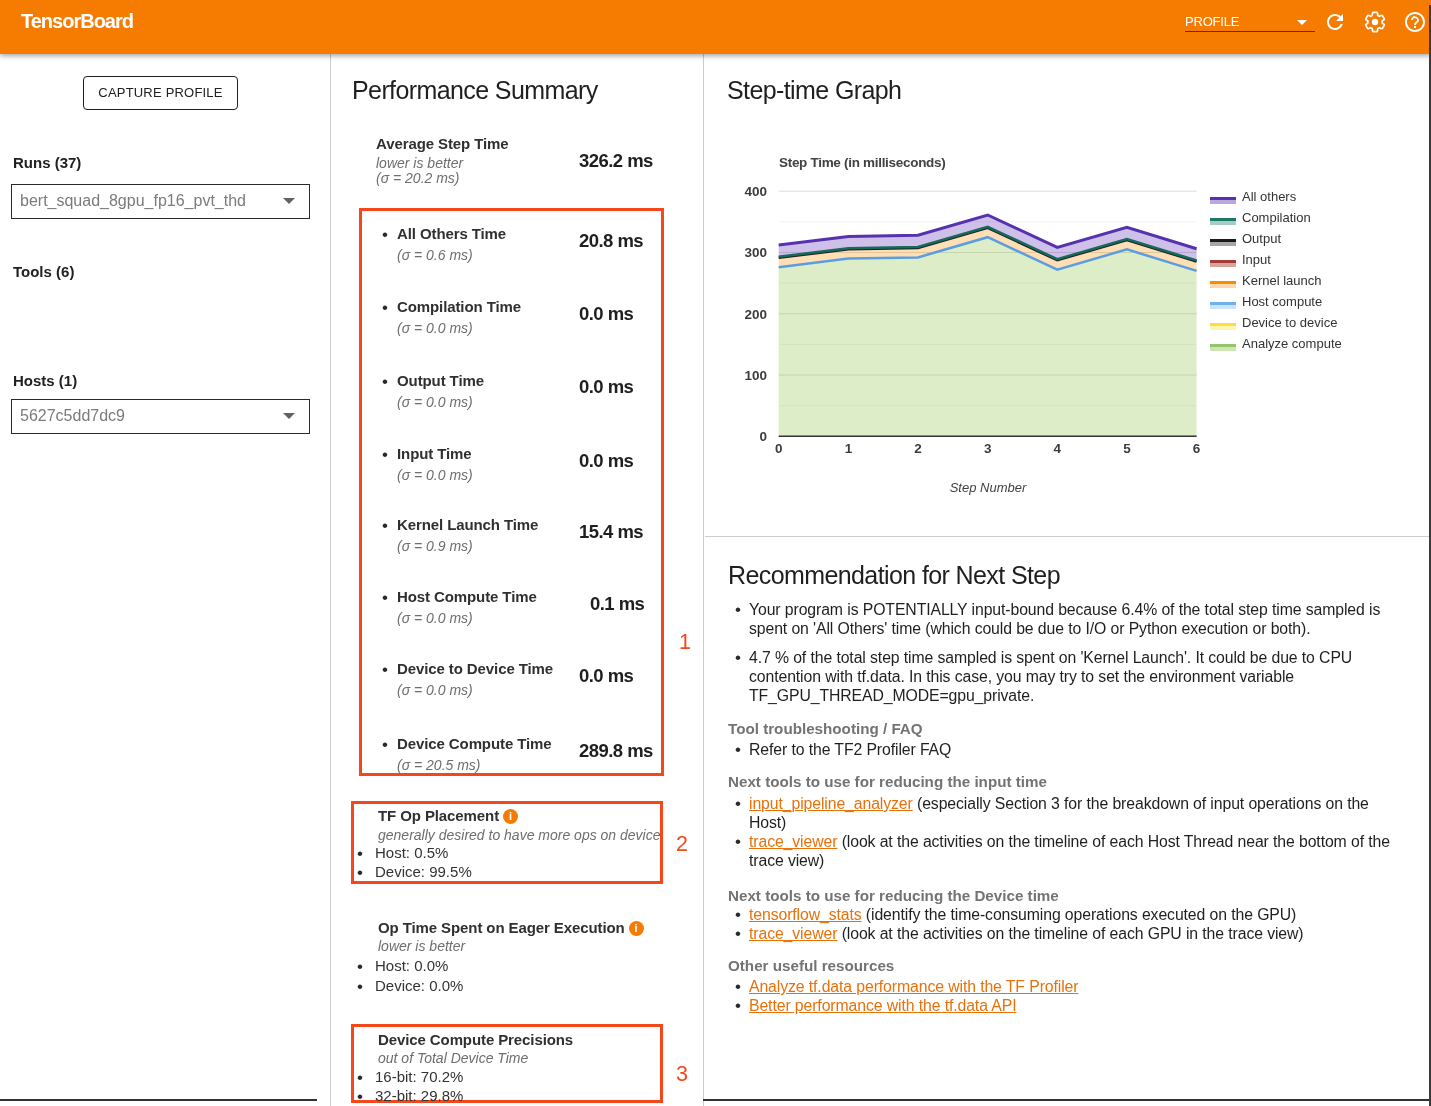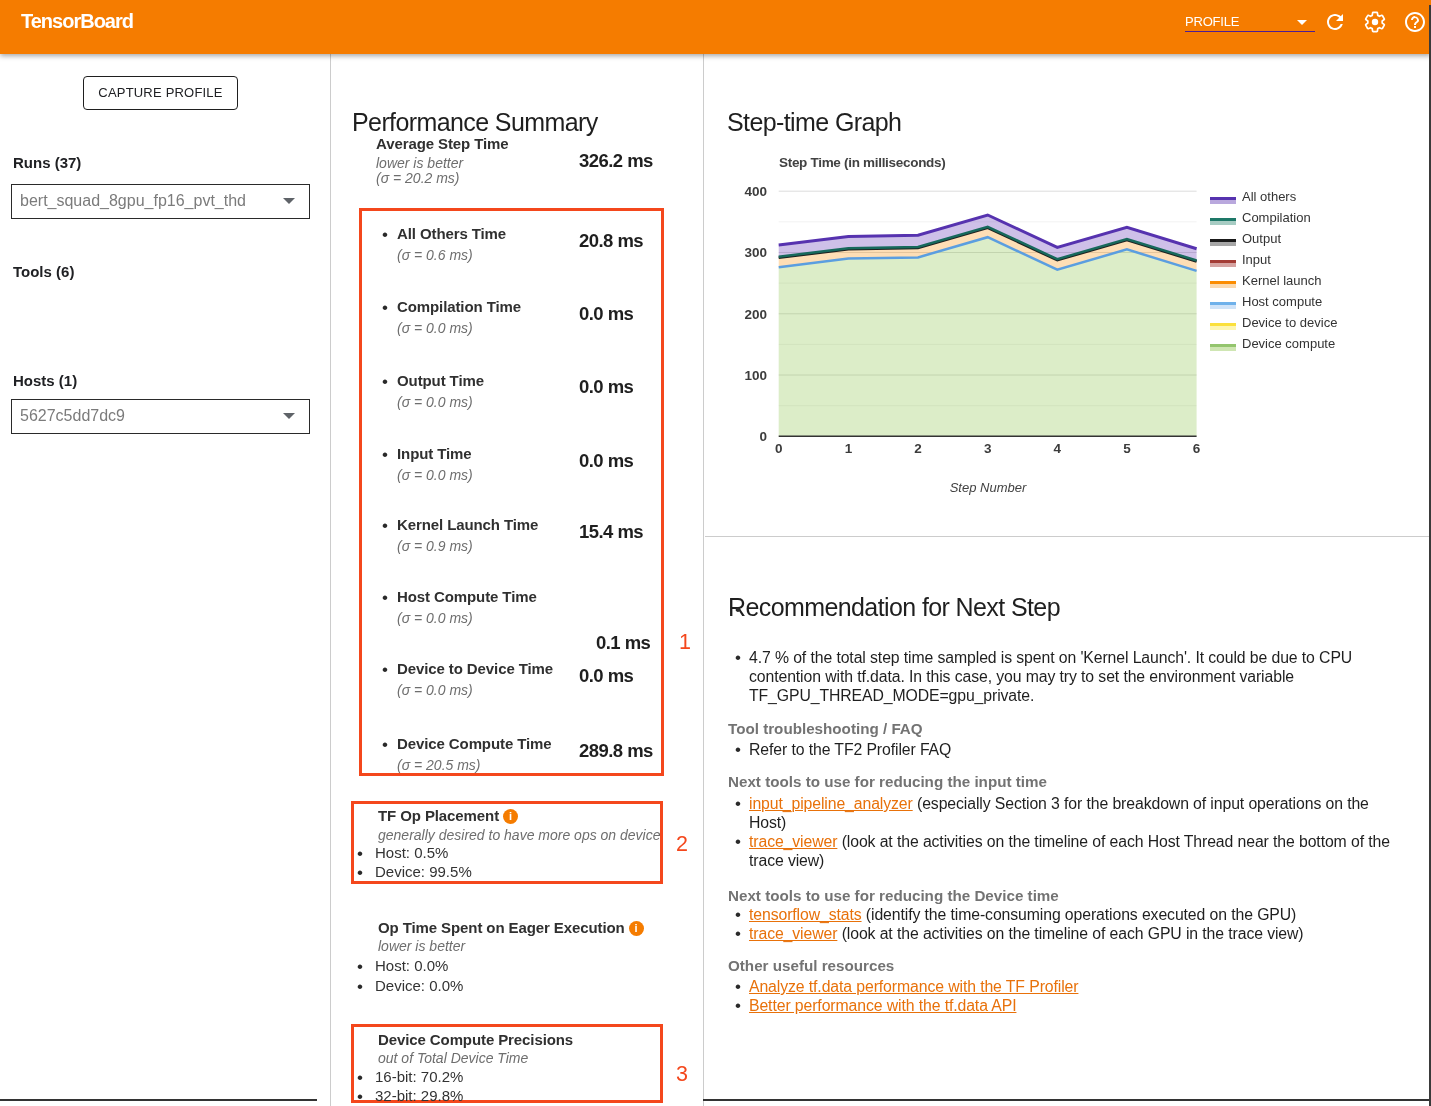--- a/index.html
+++ b/index.html
@@ -13,21 +13,21 @@
 .hicon { position:absolute; top:10px; width:24px; height:24px; fill:#fff; }
 
 #sidebar { position:absolute; left:0; top:54px; width:331px; height:1052px; background:#fff; border-right:1px solid #ccc; }
 #capbtn { position:absolute; left:83px; top:22px; width:155px; height:34px; border:1px solid #1f1f1f; border-radius:4px; background:#fff; font-size:13px; font-weight:400; letter-spacing:0.2px; color:#202124; text-align:center; line-height:32px; }
 .sblabel { position:absolute; left:13px; font-size:15px; font-weight:700; color:#202124; }
 .sbsel { position:absolute; left:11px; width:299px; height:35px; border:1.5px solid #2a2a2a; background:#fff; color:#7b7b7b; font-size:16px; line-height:31px; padding-left:8px; }
 .sbsel .car { position:absolute; right:14px; top:13px; width:0; height:0; border-left:6px solid transparent; border-right:6px solid transparent; border-top:6px solid #5f6368; }
 
 #midcol { position:absolute; left:332px; top:54px; width:371px; height:1052px; background:#fff; }
 #rightcol { position:absolute; left:703px; top:54px; width:728px; height:1052px; background:#fff; border-left:1px solid #ccc; }
-.sectitle { position:absolute; color:#1f1f1f; font-size:25px; font-weight:400; letter-spacing:-0.6px; white-space:nowrap;margin-top:32px; }
+.sectitle { position:absolute; color:#1f1f1f; font-size:25px; font-weight:400; letter-spacing:-0.6px; white-space:nowrap; }
 
 .avt { position:absolute; font-size:15px; font-weight:700; color:#303030; letter-spacing:-0.1px; white-space:nowrap; }
 .avi { position:absolute; font-size:14px; font-style:italic; color:#6e6e6e; white-space:nowrap; }
 .mval { position:absolute; font-size:18.5px; font-weight:700; color:#1f1f1f; letter-spacing:-0.55px; }
 .dot { position:absolute; font-size:17px; color:#2a2a2a; }
 .redbox { position:absolute; border:3.5px solid #f4471c; }
 .rednum { position:absolute; color:#f4471c; font-size:21.5px; font-weight:400; }
 .mtext { position:absolute; font-size:15px; color:#333; }
 .infoi { display:inline-block; width:15px; height:15px; border-radius:50%; background:#f57c00; color:#fff; font-size:11px; font-weight:700; text-align:center; line-height:15px; vertical-align:1px; margin-left:4px; font-style:normal; }
 
@@ -97,21 +97,21 @@
 <div class="avt" style="left:65px; top:391px;">Input Time</div>
 <div class="avi" style="left:65px; top:413px;">(σ = 0.0 ms)</div>
 <div class="mval" style="left:247px; top:396px;">0.0 ms</div>
 <div class="dot" style="left:50px; top:462px;">•</div>
 <div class="avt" style="left:65px; top:462px;">Kernel Launch Time</div>
 <div class="avi" style="left:65px; top:484px;">(σ = 0.9 ms)</div>
 <div class="mval" style="left:247px; top:467px;">15.4 ms</div>
 <div class="dot" style="left:50px; top:534px;">•</div>
 <div class="avt" style="left:65px; top:534px;">Host Compute Time</div>
 <div class="avi" style="left:65px; top:556px;">(σ = 0.0 ms)</div>
-<div class="mval" style="left:264px; top:539px;margin-top:39px;">0.1 ms</div>
+<div class="mval" style="left:258px; top:539px;">0.1 ms</div>
 <div class="dot" style="left:50px; top:606px;">•</div>
 <div class="avt" style="left:65px; top:606px;">Device to Device Time</div>
 <div class="avi" style="left:65px; top:628px;">(σ = 0.0 ms)</div>
 <div class="mval" style="left:247px; top:611px;">0.0 ms</div>
 <div class="dot" style="left:50px; top:681px;">•</div>
 <div class="avt" style="left:65px; top:681px;">Device Compute Time</div>
 <div class="avi" style="left:65px; top:703px;">(σ = 20.5 ms)</div>
 <div class="mval" style="left:247px; top:686px;">289.8 ms</div>
 
 <div class="redbox" style="left:19px; top:747px; width:312px; height:83px;"></div>
@@ -237,26 +237,27 @@
           <i style="background:#fbe03b"></i>
           <b style="background:#fdf6b1"></b>
         </span>
         <span class="ltx">Device to device</span>
       </div>
   <div class="litem" style="top:279px;">
         <span class="lsw">
           <i style="background:#94c56e"></i>
           <b style="background:#cfe6b3"></b>
         </span>
-        <span class="ltx">Device compute</span>
+        <span class="ltx">Analyze compute</span>
       </div>
 </div>
 <div class="hline" style="left:1px; top:482px; width:727px;"></div>
 <div class="sectitle" style="left:24px; top:507px;">Recommendation for Next Step</div>
 <div class="dot" style="left:31px; top:546px;">•</div>
+<div class="rtext" style="left:45px; top:546px;">Your program is POTENTIALLY input-bound because 6.4% of the total step time sampled is<br>spent on 'All Others' time (which could be due to I/O or Python execution or both).</div>
 <div class="dot" style="left:31px; top:594px;">•</div>
 <div class="rtext" style="left:45px; top:594px;">4.7 % of the total step time sampled is spent on 'Kernel Launch'. It could be due to CPU<br>contention with tf.data. In this case, you may try to set the environment variable<br>TF_GPU_THREAD_MODE=gpu_private.</div>
 <div class="rbold" style="left:24px; top:666px;">Tool troubleshooting / FAQ</div>
 <div class="dot" style="left:31px; top:686px;">•</div>
 <div class="ltext" style="left:45px; top:686px;">Refer to the TF2 Profiler FAQ</div>
 <div class="rbold" style="left:24px; top:719px;">Next tools to use for reducing the input time</div>
 <div class="dot" style="left:31px; top:740px;">•</div>
 <div class="ltext" style="left:45px; top:740px;"><a class="olink">input_pipeline_analyzer</a> (especially Section 3 for the breakdown of input operations on the<br>Host)</div>
 <div class="dot" style="left:31px; top:778px;">•</div>
 <div class="ltext" style="left:45px; top:778px;"><a class="olink">trace_viewer</a> (look at the activities on the timeline of each Host Thread near the bottom of the<br>trace view)</div>

